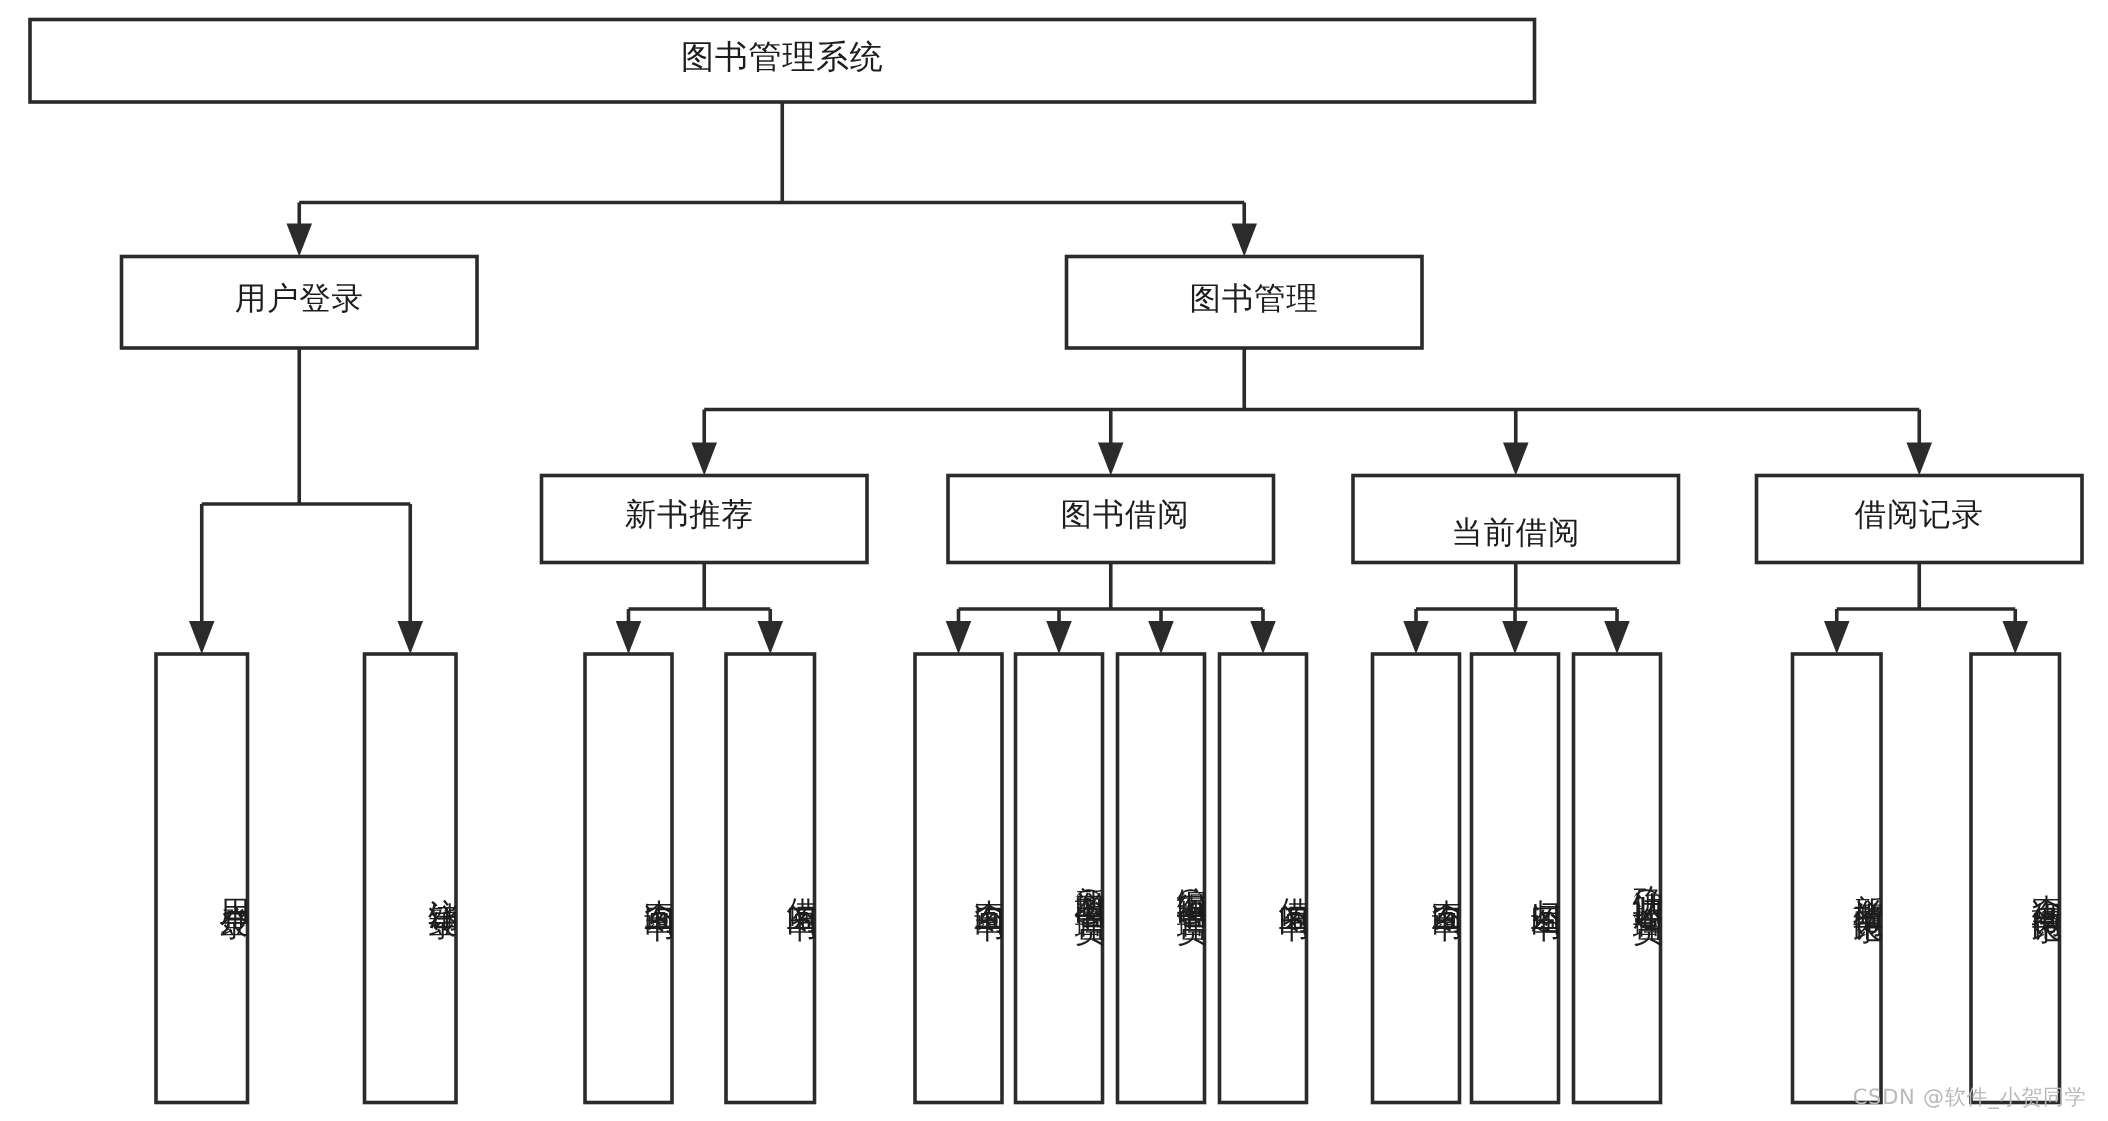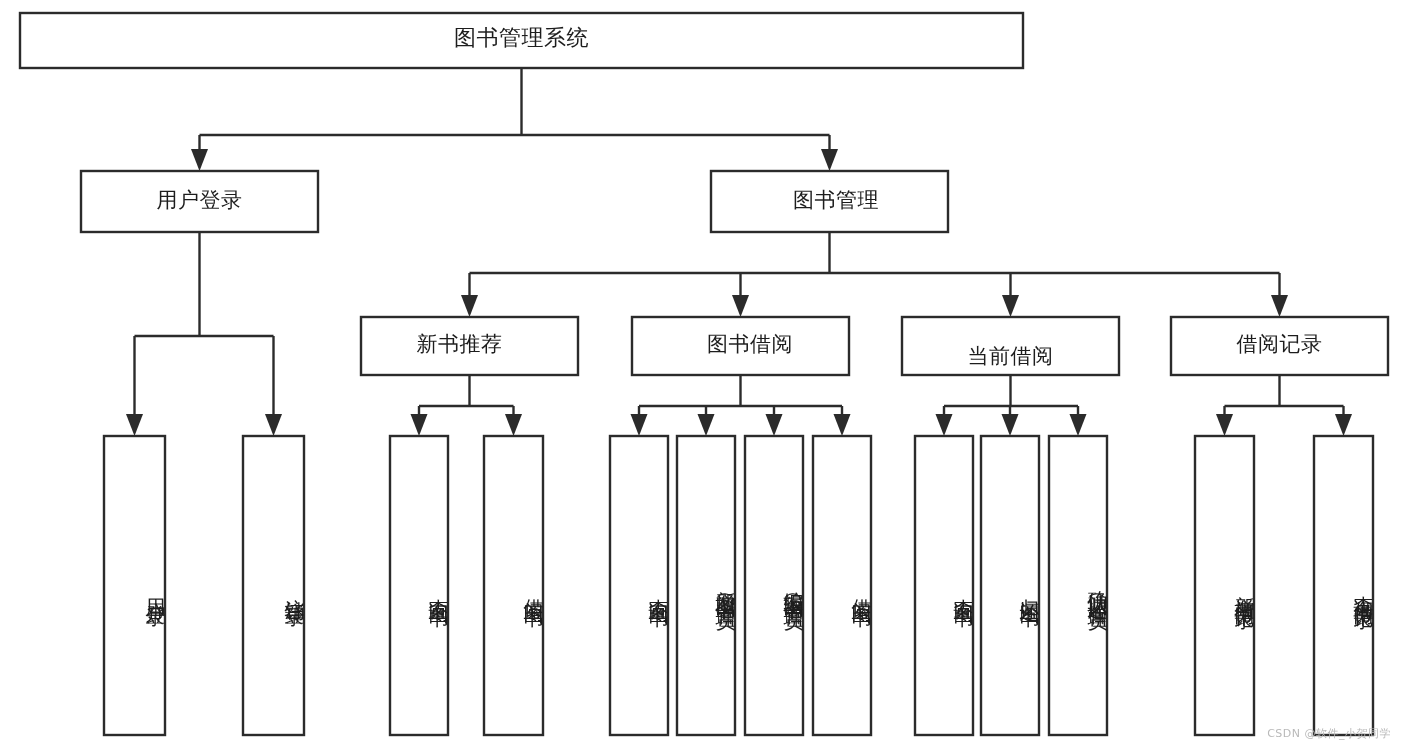--- a/index.html
+++ b/index.html
@@ -63,21 +63,21 @@
     font-size: 20px;
     letter-spacing: 3px;
     line-height: 1.05;
     align-items: flex-start;
     padding-top: 6px;
   }
   .watermark {
     position: absolute;
     right: 14px;
     bottom: 6px;
-    font-size: 11px;
+    font-size: 14px;
     color: #b9b9b9;
     font-family: "DejaVu Sans", "Liberation Sans", sans-serif;
     white-space: nowrap;
     letter-spacing: 0.5px;
   }
 </style>
 </head>
 <body>
 
 <div id="diagram-root">

